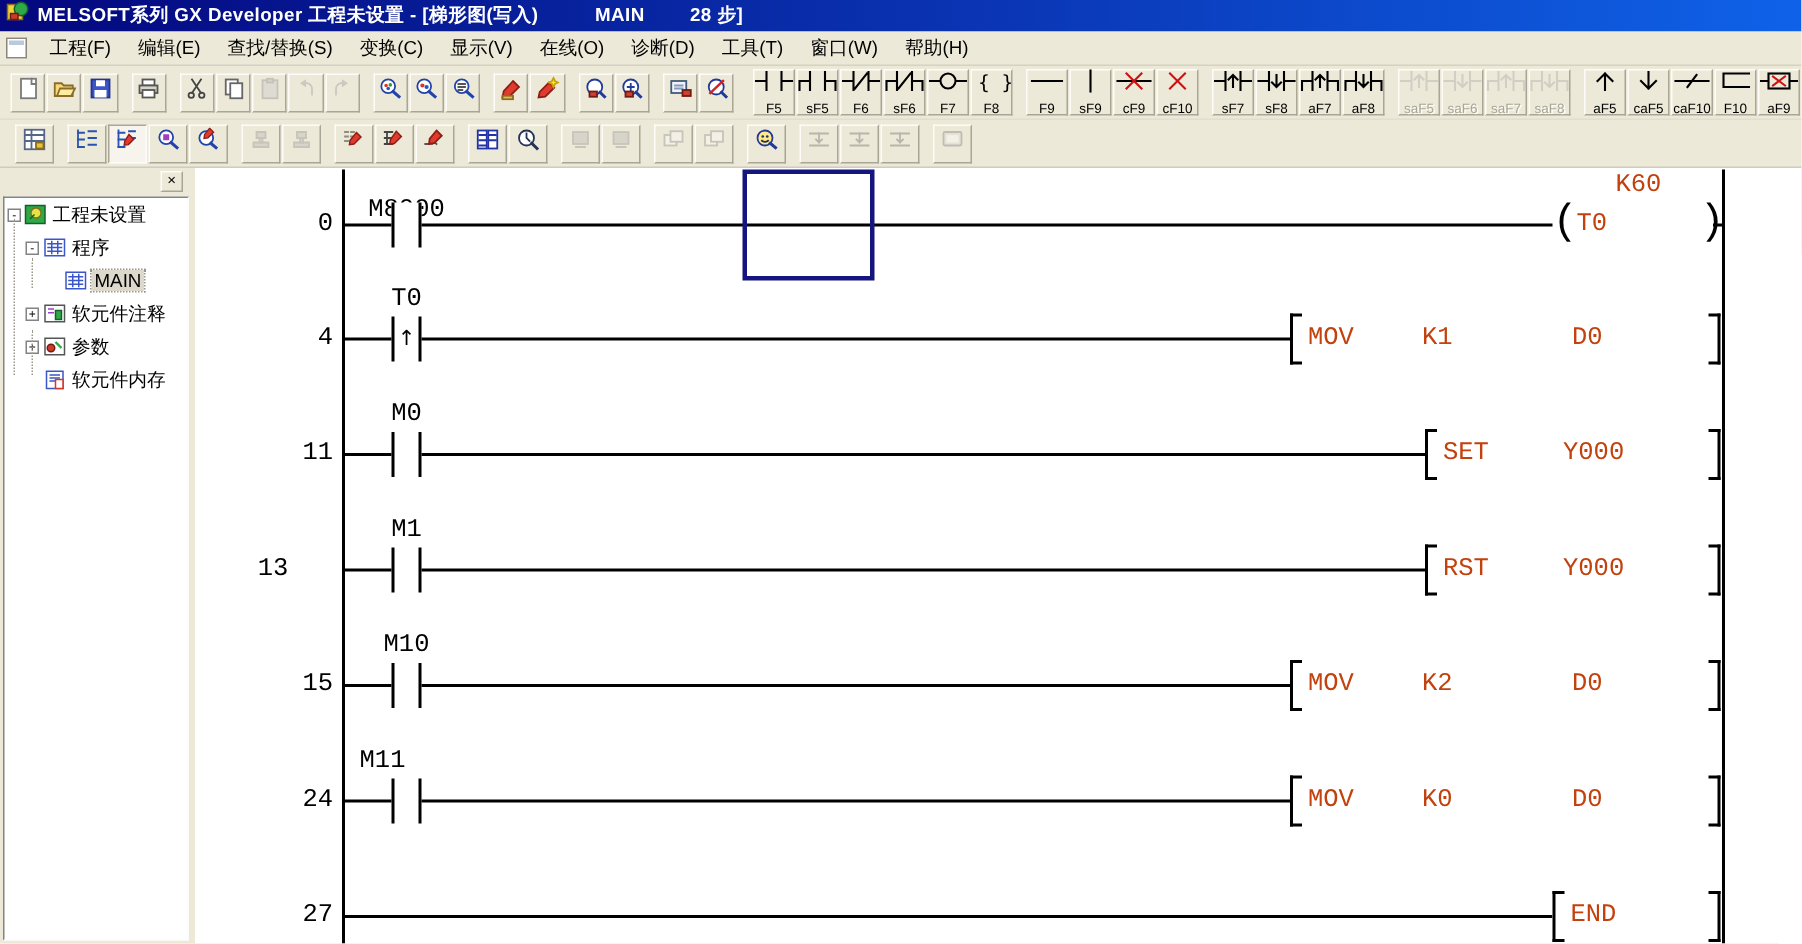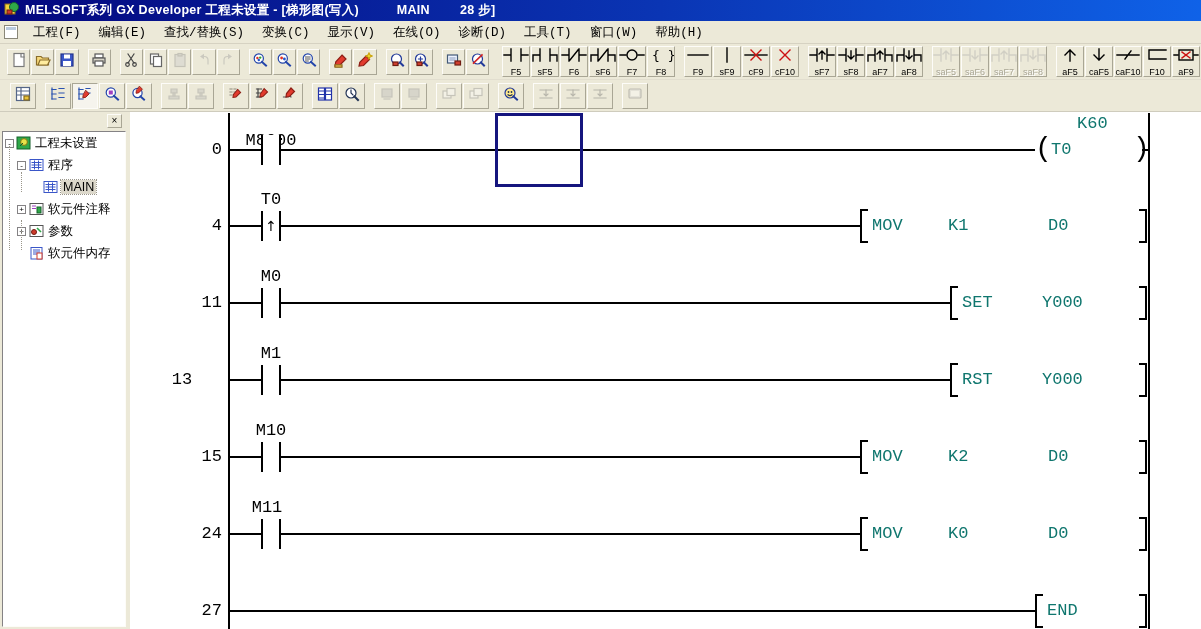--- a/index.html
+++ b/index.html
@@ -9,21 +9,21 @@
   
   #titlebar { height:21px; background:linear-gradient(90deg,#04077e 0%,#0a35b4 55%,#0f62e8 100%);
     display:flex; align-items:center; padding:0 4px; }
   #titletext { color:#fff; font-weight:bold; font-size:12.5px; white-space:pre; margin-left:5px; letter-spacing:.3px; }
 
   
   #menubar { height:23px; display:flex; align-items:center; background:#ece9d8;
     border-bottom:1px solid #d6d2c2; padding-left:2px; }
   #childicon { width:14px; height:14px; background:#fff; border:1px solid #8a8778; margin:0 6px 0 2px; position:relative; }
   #childicon::after{ content:""; position:absolute; left:1px; top:1px; right:1px; height:3px; background:#b9cade; }
-  .menu-item { font-size:12.5px; color:#000; padding:3px 9px; cursor:default;font-family:Liberation Mono, monospace; }
+  .menu-item { font-size:12.5px; color:#000; padding:3px 9px; cursor:default; }
 
   
   .toolbar { display:flex; align-items:center; background:#ece9d8; }
   #toolbar1 { height:36px; border-bottom:1px solid #e2decf; padding-left:7px; }
   #toolbar2 { height:32px; border-bottom:1px solid #cfccbd; padding-left:10px; }
   .tbtn { width:24px; height:26px; display:flex; align-items:center; justify-content:center;
     background:#ece9d8; border:1px solid; border-color:#fdfcf8 #a9a695 #a9a695 #fdfcf8; margin-right:1px; }
   .lbtn { width:28px; height:31px; display:flex; flex-direction:column; align-items:center; justify-content:center;
     background:#ece9d8; border:1px solid; border-color:#fdfcf8 #a9a695 #a9a695 #fdfcf8; margin-right:1px; }
   .lbtn .lab { font-size:9px; line-height:10px; color:#000; font-family:"Liberation Sans",sans-serif; }
@@ -48,21 +48,21 @@
   .trow .ticon { position:absolute; width:15px; height:14px; }
   .trow .tlabel { position:absolute; font-size:12.5px; color:#000; }
   .tlabel.sel { background:#dcd8cb; outline:1px dotted #9a968a; padding:0 2px; }
   .dotv { position:absolute; border-left:1px dotted #9a968a; width:0; }
 
   
   #ladder { position:absolute; left:130px; top:0; right:0; bottom:0; background:#fff; }
   .bus { position:absolute; width:2px; background:#000; top:1px; bottom:0; }
   .hline { position:absolute; height:2px; background:#000; }
   .stepnum { position:absolute; width:80px; text-align:right; font:17px "Liberation Mono","DejaVu Sans Mono",monospace; color:#000; }
-  .ltext { position:absolute; font:17px "Liberation Mono","DejaVu Sans Mono",monospace; color:#0f766e; white-space:pre; }
+  .ltext { position:absolute; font:17px "Liberation Mono","DejaVu Sans Mono",monospace; color:#c2410c; white-space:pre; }
   .clabel { position:absolute; width:90px; text-align:center; font:17px "Liberation Mono","DejaVu Sans Mono",monospace; color:#000; }
   .contact { position:absolute; width:20px; height:30px; background:#fff; border-left:2px solid #000; border-right:2px solid #000;
     z-index:2; display:flex; align-items:center; justify-content:center;
     font:14px "DejaVu Sans",sans-serif; }
   .lbr { position:absolute; width:8px; height:34px; border-left:2px solid #000; border-top:2px solid #000; border-bottom:2px solid #000; background:#fff; z-index:2; }
   .rbr { position:absolute; width:8px; height:34px; border-right:2px solid #000; border-top:2px solid #000; border-bottom:2px solid #000; background:#fff; z-index:2; }
   .paren { position:absolute; font:28px/30px "Liberation Mono","DejaVu Sans Mono",monospace; color:#000; }
   #cursorbox { position:absolute; border:3px solid #15157e; background:transparent; z-index:5; }
 </style>
 </head>
@@ -611,21 +611,21 @@
         <div class="hline" style="left: 98px; top: 344px; width: 632px;"></div>
         <div class="clabel" style="left: 96px; top: 309px;">M10</div>
         <div class="contact" style="left: 131px; top: 330px;"></div>
         <div class="stepnum" style="left: 12px; top: 412px;">24</div>
         <div class="lbr" style="left: 730px; top: 405px;"></div>
         <div class="ltext" style="left: 742px; top: 412px;">MOV</div>
         <div class="ltext" style="left: 818px; top: 412px;">K0</div>
         <div class="ltext" style="left: 918px; top: 412px;">D0</div>
         <div class="rbr" style="left: 1009px; top: 405px;"></div>
         <div class="hline" style="left: 98px; top: 421px; width: 632px;"></div>
-        <div class="clabel" style="left: 92px; top: 386px;">M11</div>
+        <div class="clabel" style="left: 80px; top: 386px;">M11</div>
         <div class="contact" style="left: 131px; top: 407px;"></div>
         <div class="stepnum" style="left: 12px; top: 489px;">27</div>
         <div class="lbr" style="left: 905px; top: 482px;"></div>
         <div class="ltext" style="left: 917px; top: 489px;">END</div>
         <div class="rbr" style="left: 1009px; top: 482px;"></div>
         <div class="hline" style="left: 98px; top: 498px; width: 807px;"></div>
         <div class="" id="cursorbox" style="position: absolute; left: 365px; top: 1px; width: 88px; height: 74px;"></div>
       </div>
   </div>
 </div>

